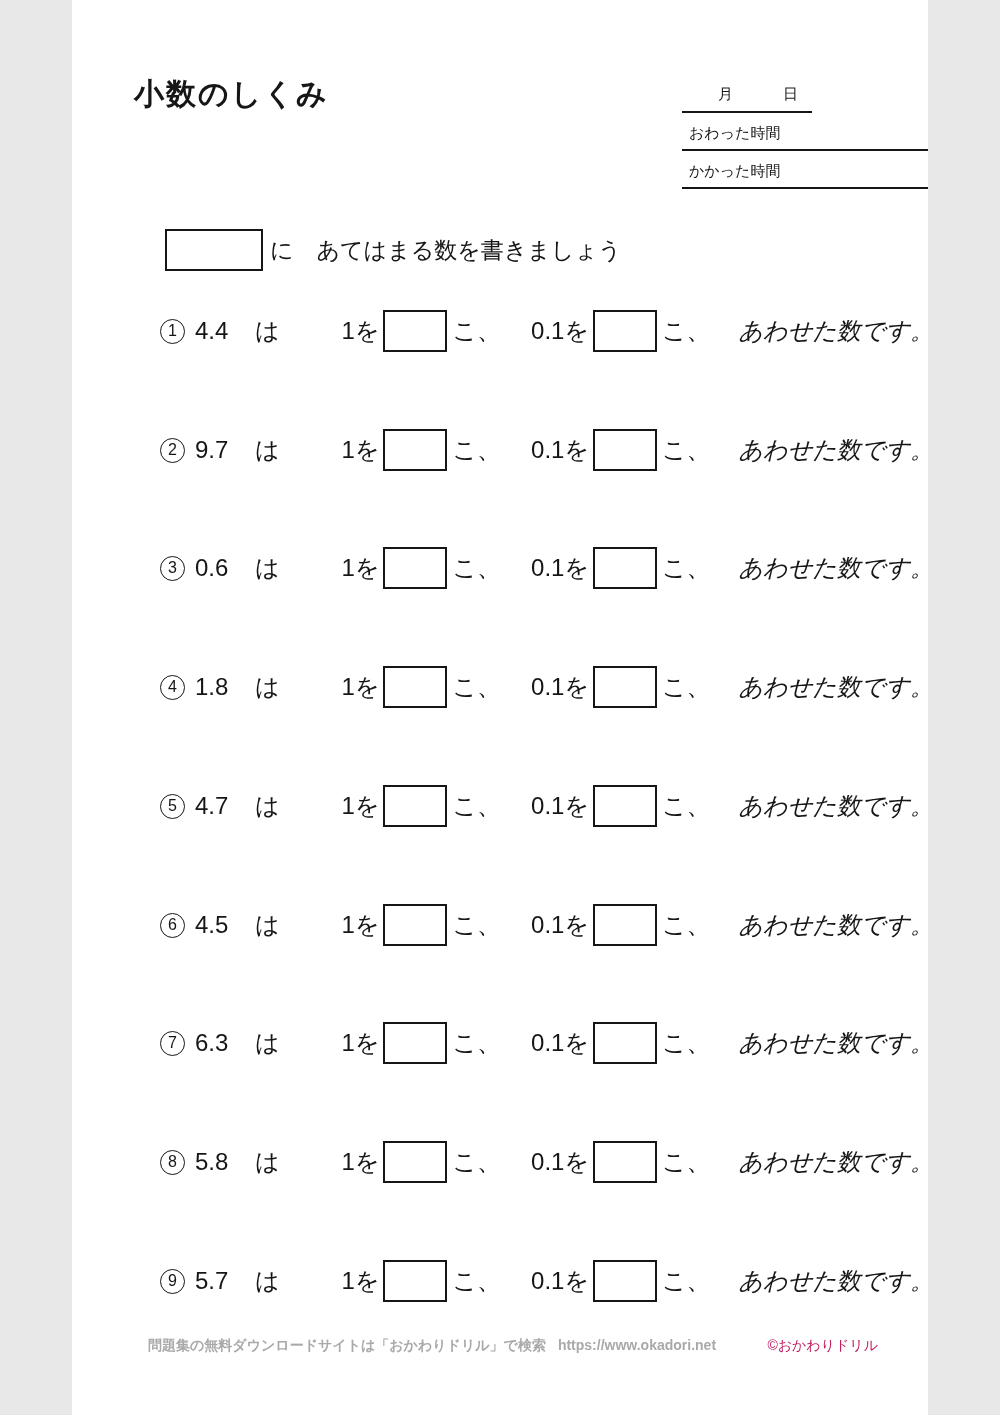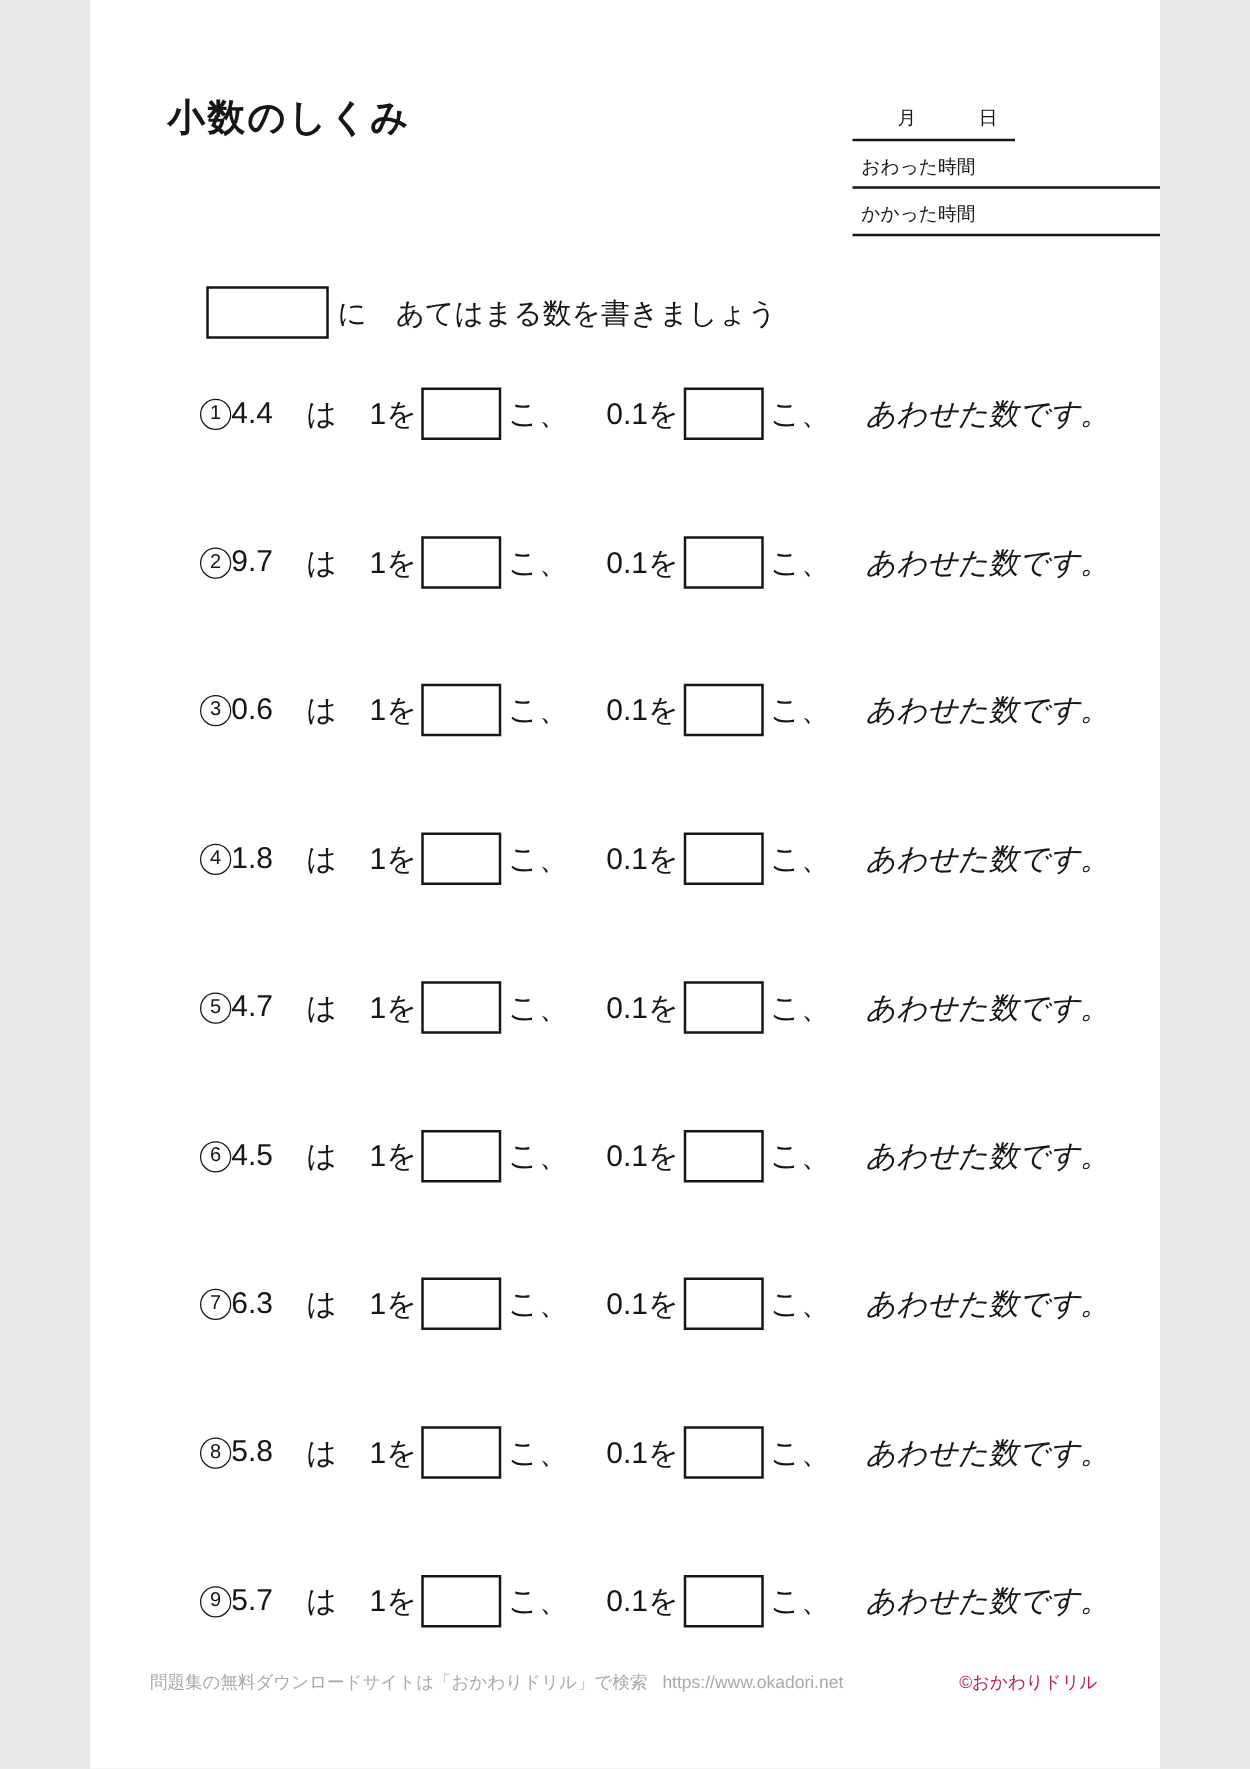--- a/index.html
+++ b/index.html
@@ -40,29 +40,29 @@
   
   .question-row{
     position:absolute;left:88px;height:44px;
     display:flex;align-items:center;font-size:24px;white-space:nowrap;
   }
   .q-num{
     width:23px;height:23px;border:1.5px solid #161616;border-radius:50%;
     display:flex;align-items:center;justify-content:center;
     font-size:16px;flex:0 0 auto;
   }
-  .q-value{min-width:46px;}
+  .q-value{margin-left:10px;min-width:46px;}
   .q-wa{margin-left:14px;}
-  .q-unit1{margin-left:26px;}
+  .q-unit1{margin-left:62px;}
   .q-box{width:64px;height:42px;border:2px solid #161616;margin-left:4px;box-sizing:border-box;flex:0 0 auto;}
   .q-counter{margin-left:5px;}
   .q-unit2{margin-left:30px;}
   .q-suffix{margin-left:28px;font-style:italic;}
   
-  .footer-left{position:absolute;left:48px;top:1337px;font-size:14px;}
+  .footer-left{position:absolute;left:76px;top:1337px;font-size:14px;font-weight:bold;}
   .footer-left .url{margin-left:12px;}
   .footer-right{position:absolute;right:50px;top:1337px;font-size:14px;}
 </style>
 </head>
 <body>
 
 <div class="page" style="background: rgb(255, 255, 255); color: rgb(22, 22, 22);">
 
   <div class="title">小数のしくみ</div>
 

